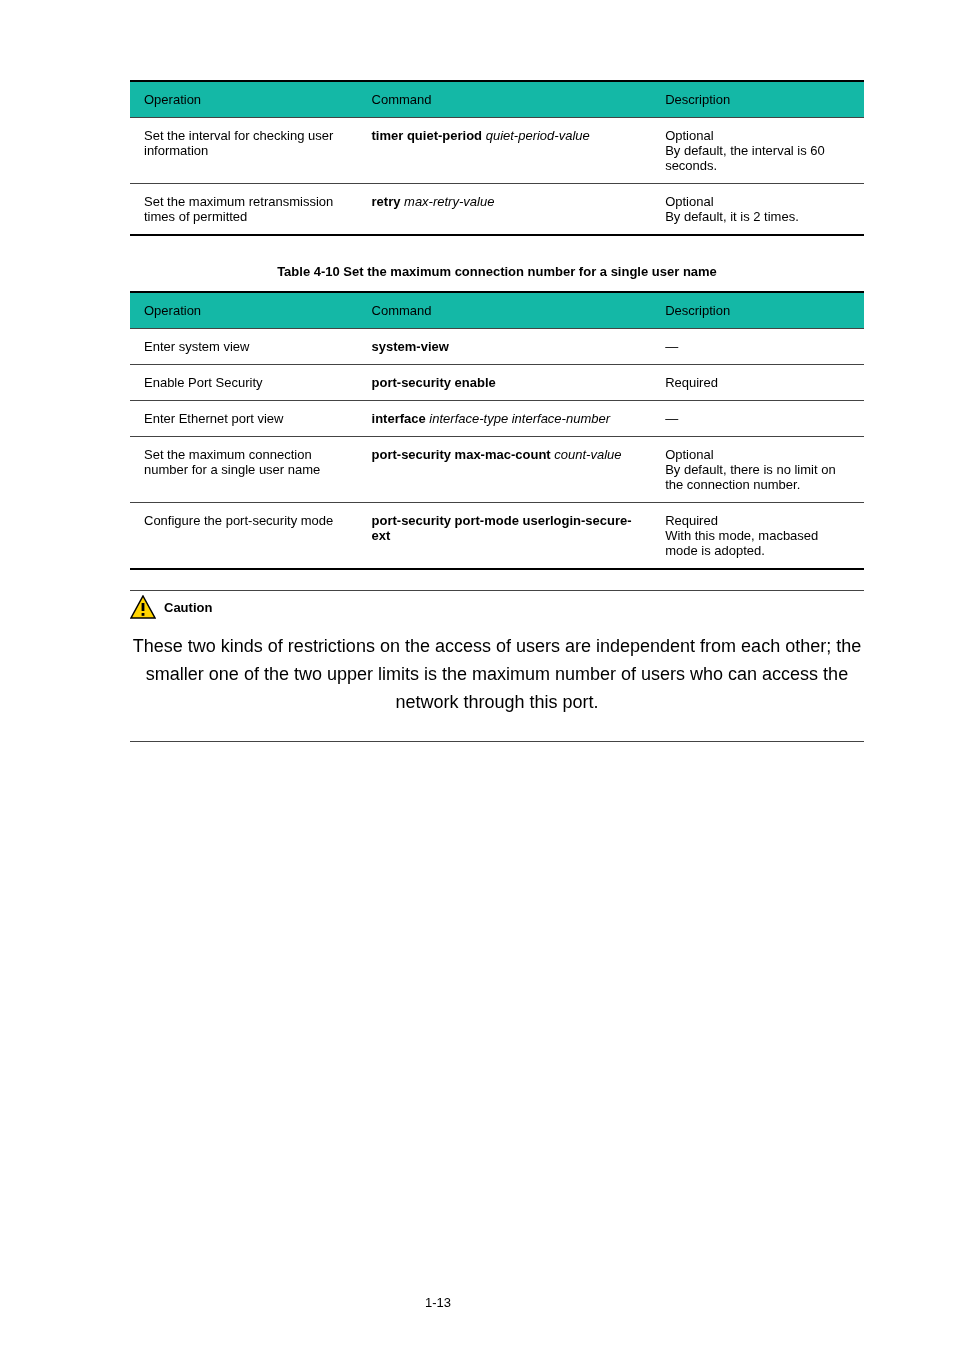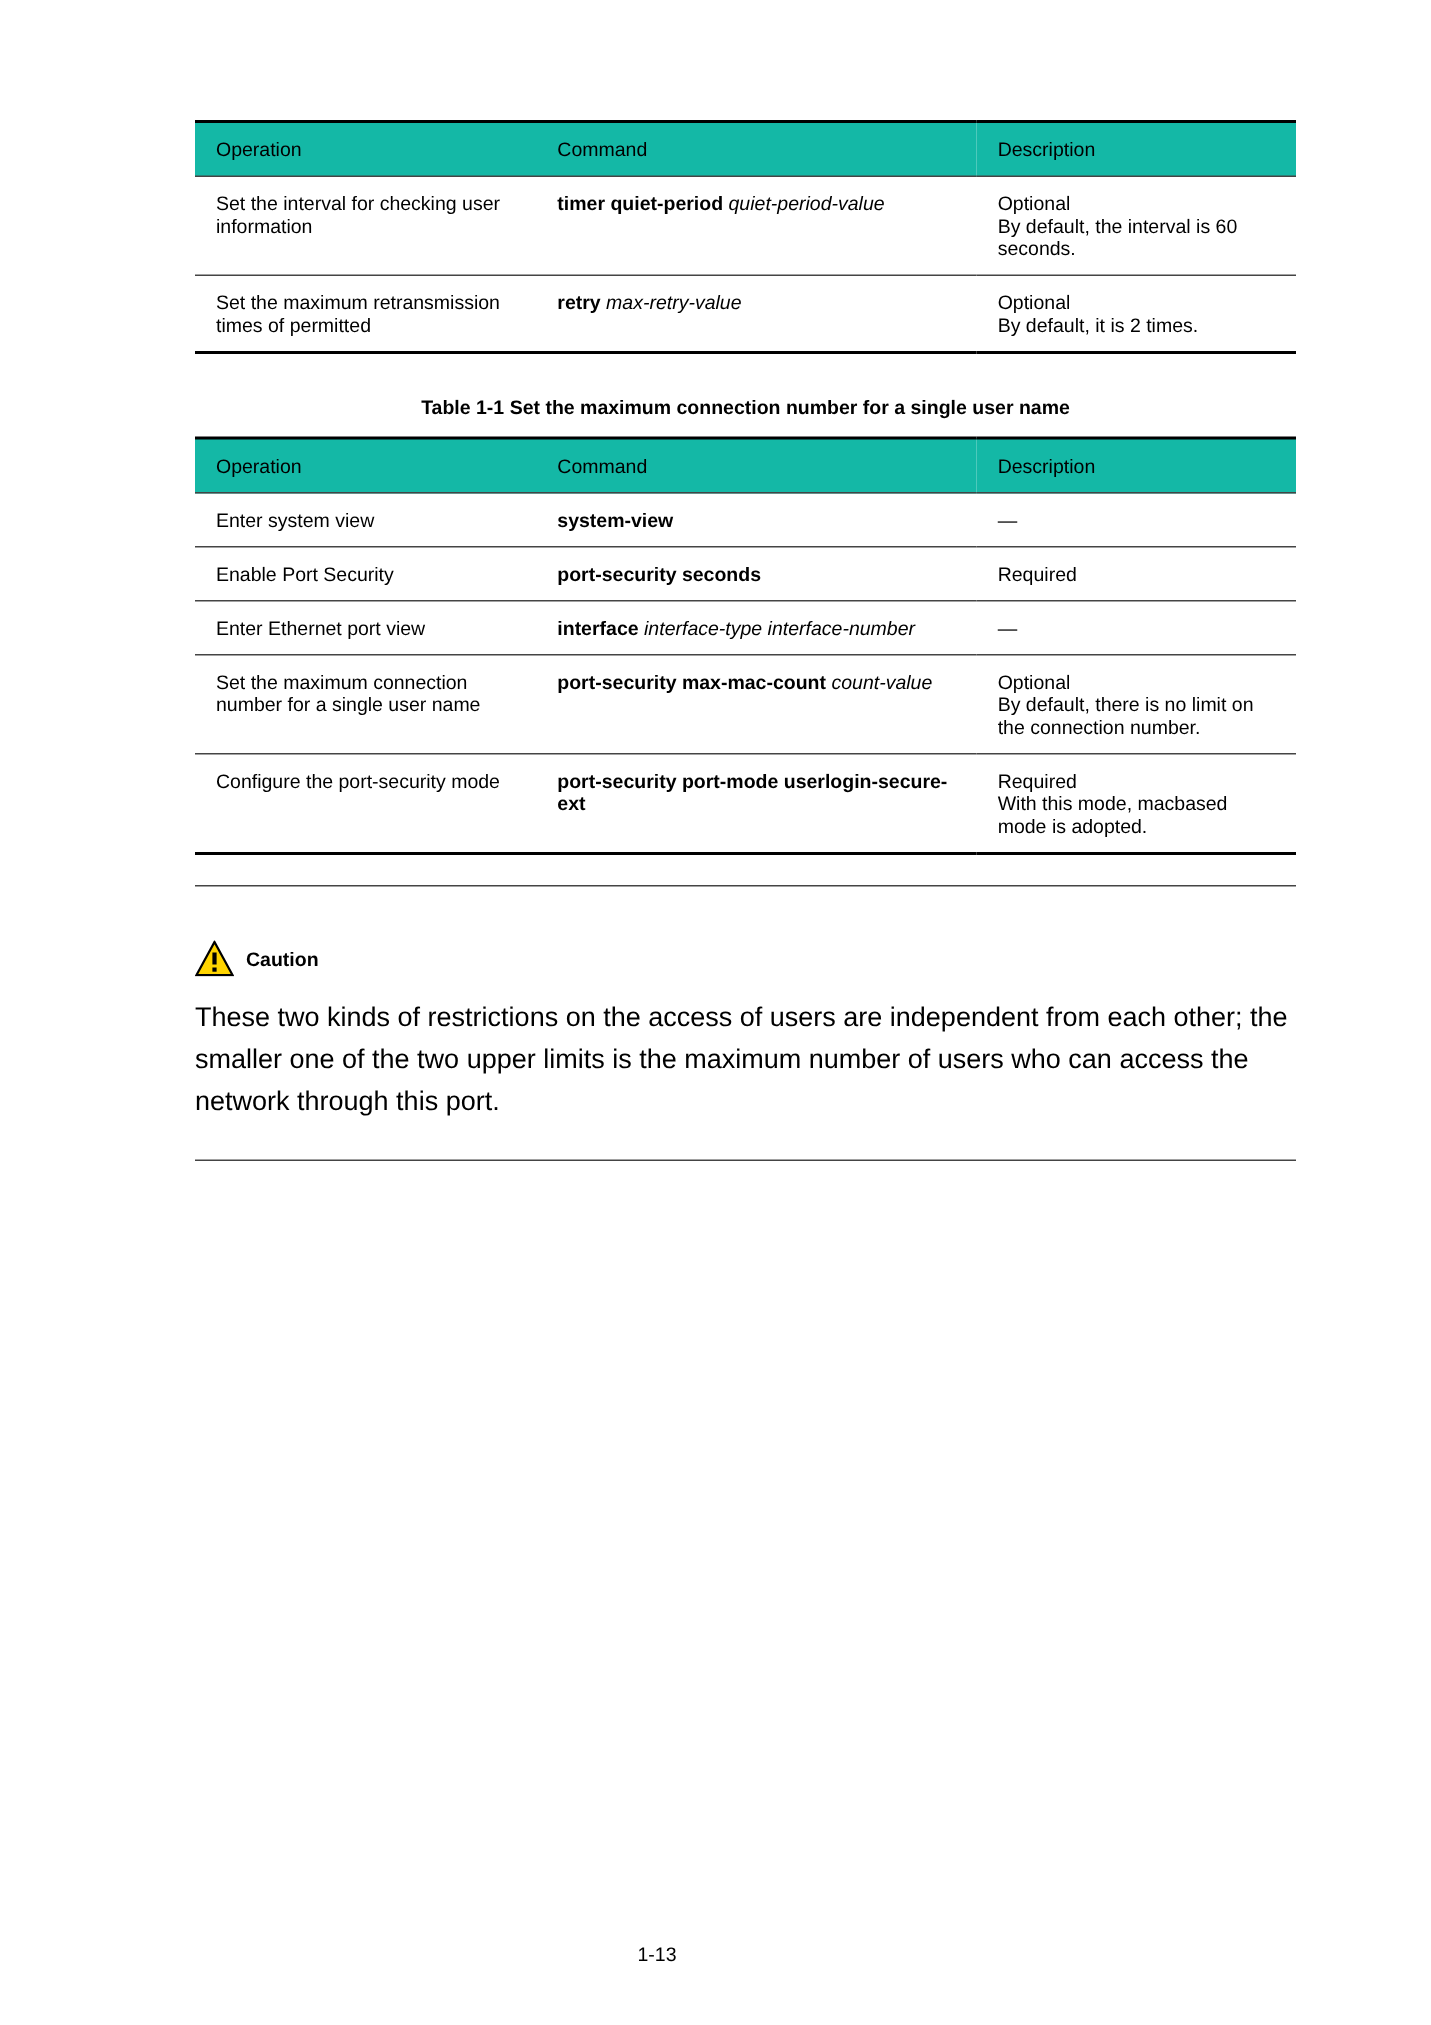--- a/index.html
+++ b/index.html
@@ -34,22 +34,23 @@
   col.c3 { width: 29%; }
   .tbl-caption {
     font-size: 13px;
     text-align: center;
     margin-bottom: 12px;
     font-weight: bold;
   }
   .caution-block {
     border-top: 1px solid #444;
     border-bottom: 1px solid #444;
-    padding: 36px 0 24px 0;
+    padding: 4px 0 24px 0;
     margin-top: -8px;
+    text-align: center;
   }
   .caution-head {
     display: flex;
     align-items: center;
     gap: 8px;
     margin-bottom: 14px;
   }
   .caution-head span.icon svg { display: block; }
   .caution-head .lbl { font-weight: bold; font-size: 13px; }
   .caution-text {
@@ -92,21 +93,21 @@
       </tr>
       <tr>
         <td>Set the maximum retransmission times of permitted</td>
         <td><span class="cmd">retry </span><span class="arg">max-retry-value</span></td>
         <td style="white-space: pre-line;">Optional
 By default, it is 2 times.</td>
       </tr>
     </tbody>
 </table>
 
-<p class="tbl-caption">Table 1-1 Set the maximum connection number for a single user name</p>
+<p class="tbl-caption">Table 4-10 Set the maximum connection number for a single user name</p>
 
 <table>
   <colgroup>
       <col class="c1">
       <col class="c2">
       <col class="c3">
     </colgroup>
   <thead>
     <tr>
       <th>Operation</th>
@@ -115,21 +116,21 @@
     </tr>
   </thead>
   <tbody id="t2body">
       <tr>
         <td>Enter system view</td>
         <td><span class="cmd">system-view</span></td>
         <td style="white-space: pre-line;">—</td>
       </tr>
       <tr>
         <td>Enable Port Security</td>
-        <td><span class="cmd">port-security seconds</span></td>
+        <td><span class="cmd">port-security enable</span></td>
         <td style="white-space: pre-line;">Required</td>
       </tr>
       <tr>
         <td>Enter Ethernet port view</td>
         <td><span class="cmd">interface</span><span> </span><span class="arg">interface-type interface-number</span></td>
         <td style="white-space: pre-line;">—</td>
       </tr>
       <tr>
         <td>Set the maximum connection number for a single user name</td>
         <td><span class="cmd">port-security max-mac-count</span><span> </span><span class="arg">count-value</span></td>

